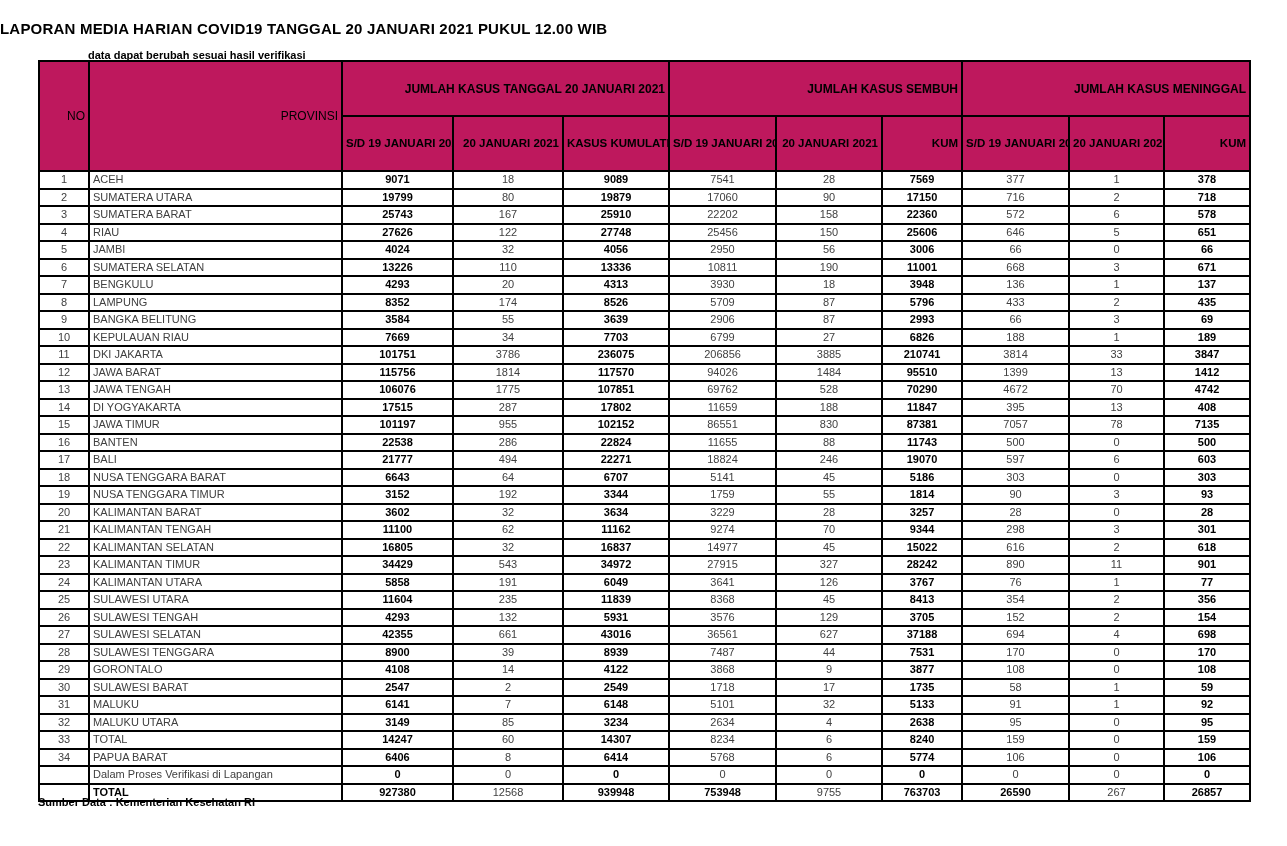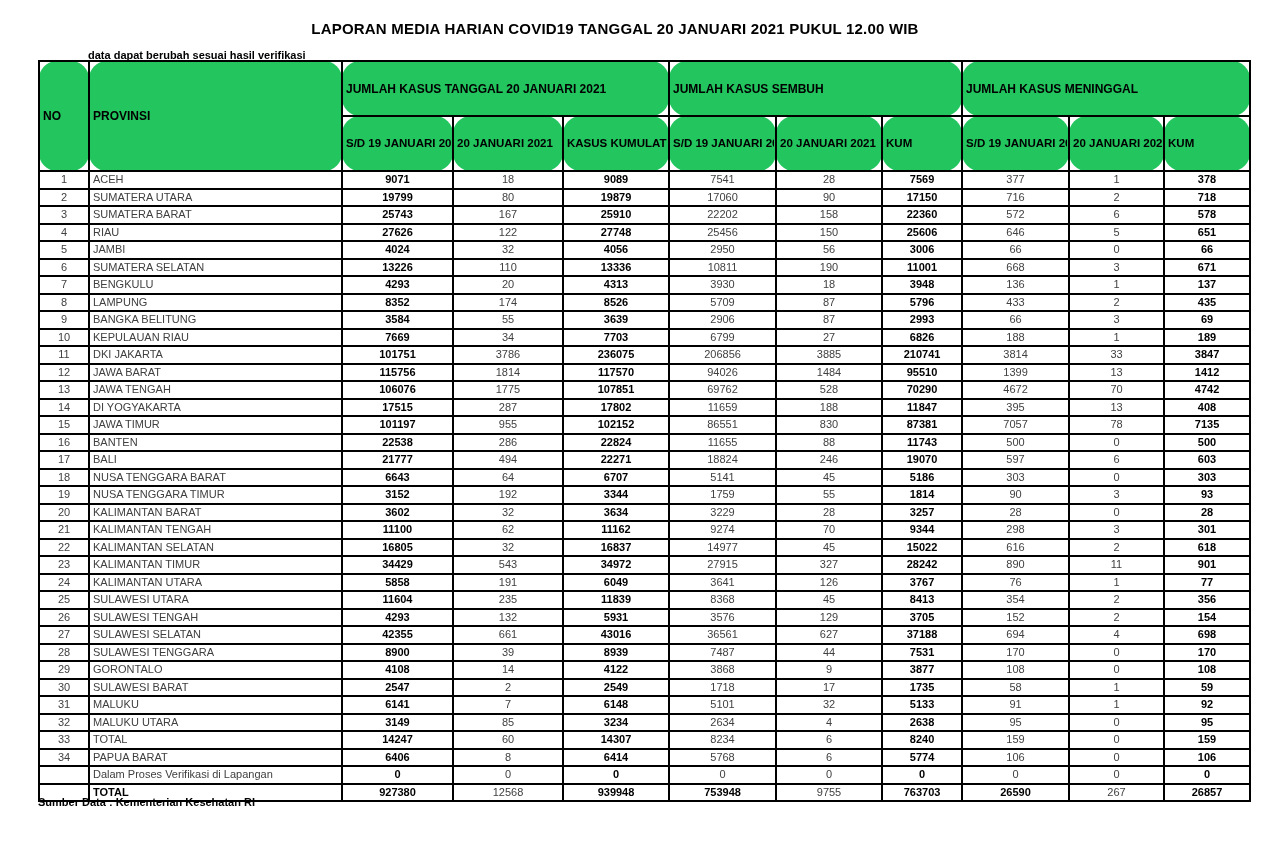--- a/index.html
+++ b/index.html
@@ -1,37 +1,37 @@
 <!DOCTYPE html>
 <html><head>
 <meta charset="utf-8">
 <style>
   html,body{margin:0;padding:0;}
   body{
     width:1287px;height:846px;position:relative;background:#ffffff;
     font-family:"Liberation Sans",sans-serif;color:#000;
   }
   .title{
-    position:absolute;top:20px;left:0;width:1230px;text-align:center;
+    position:absolute;top:20px;left:0;width:1230px;text-align:left;
     font-size:15px;font-weight:bold;letter-spacing:0.2px;
   }
   .note{
     position:absolute;top:49px;left:88px;font-size:11px;font-weight:bold;
   }
   table.report{
     position:absolute;top:60px;left:38px;border-collapse:collapse;
     table-layout:fixed;width:1211px;
   }
   table.report th,table.report td{
     border:2px solid #000;padding:0 3px;overflow:hidden;white-space:nowrap;
   }
-  th.yellow{background:#22c55e;text-align:left;vertical-align:middle;border-radius:18px;}
+  th.yellow{background:#be185d;text-align:right;vertical-align:middle;}
   th.grp{font-size:12px;font-weight:bold;height:53px;}
   th.sub{font-size:11.5px;font-weight:bold;height:53px;line-height:1.25;}
-  th.corner{font-size:12px;font-weight:bold;}
+  th.corner{font-size:12px;font-weight:normal;}
   td.c-no{font-size:11px;text-align:center;color:#404040;height:15.5px;line-height:1;}
   td.c-prov{font-size:11px;text-align:left;color:#404040;height:15.5px;line-height:1;}
   td.c-val{font-size:11px;text-align:center;color:#404040;height:15.5px;line-height:1;}
   td.bold{font-weight:bold;color:#000;}
   td.provbold{font-weight:bold;color:#000;margin-top:27px;}
   .footer{
     position:absolute;top:796px;left:38px;font-size:11px;font-weight:bold;
   }
 </style>
 </head>

